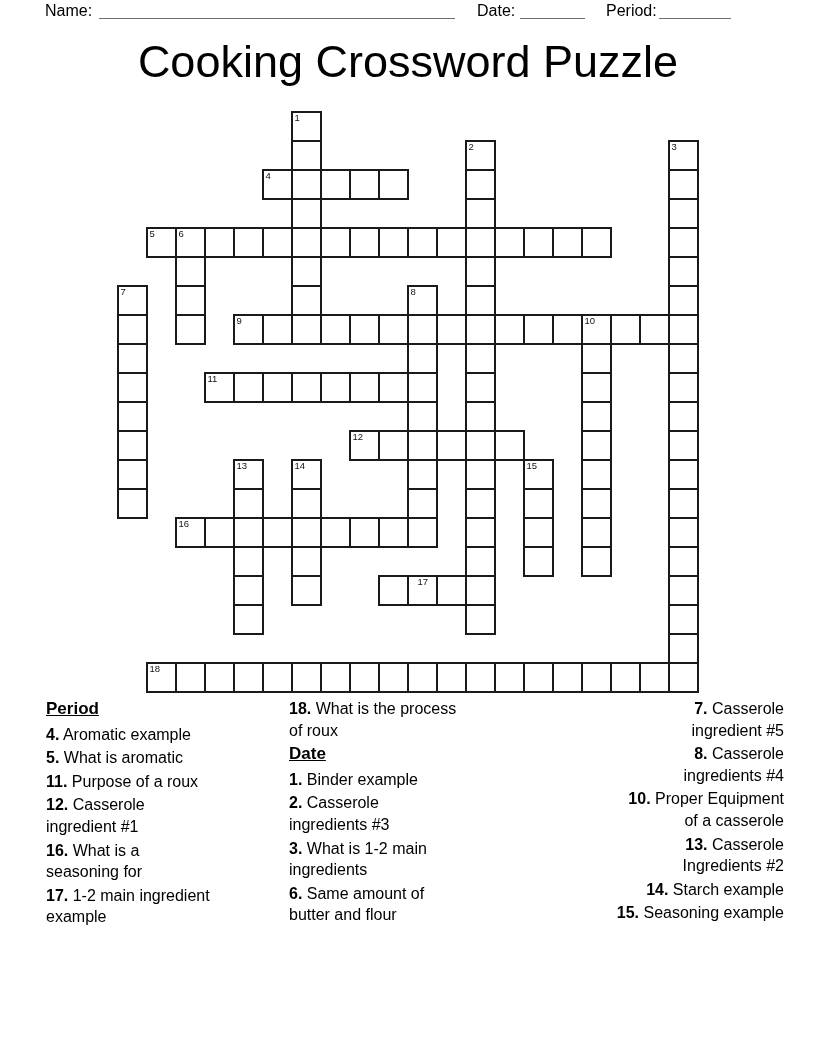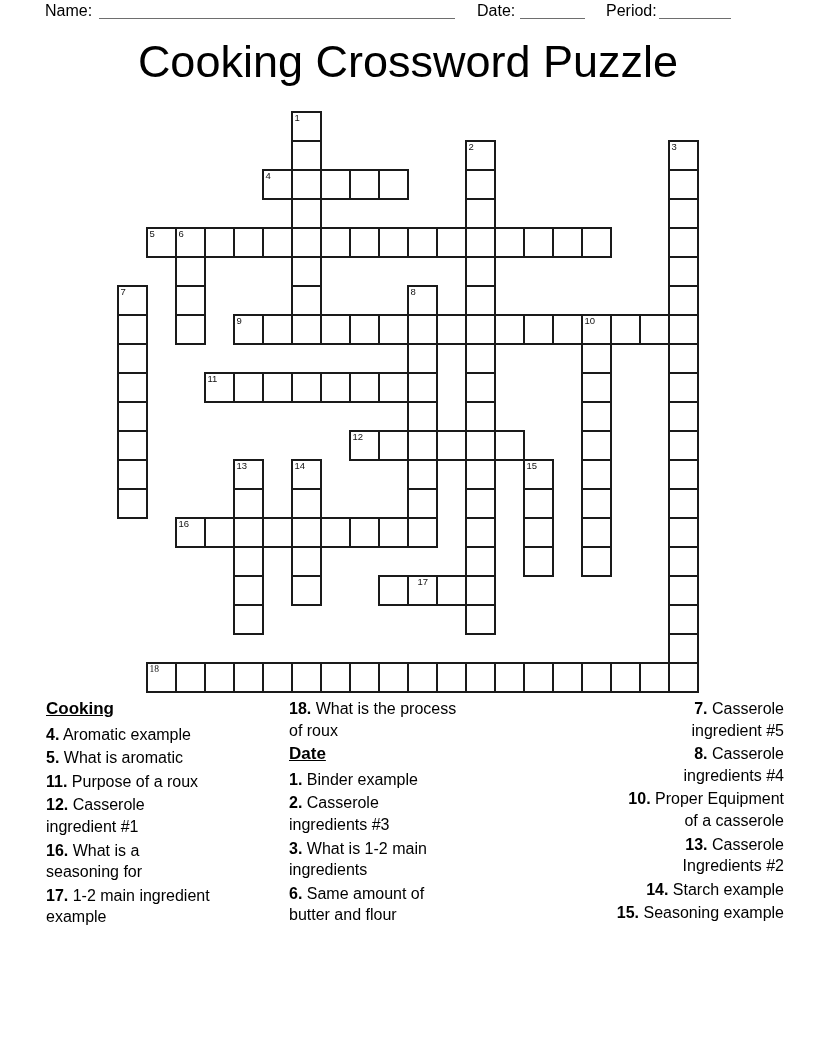--- a/index.html
+++ b/index.html
@@ -224,25 +224,25 @@
     <div class="cell-num" style="left: 293.5px; top: 176px;">8</div>
     <div class="cell-num" style="left: 119.5px; top: 205px;">9</div>
     <div class="cell-num" style="left: 467.5px; top: 205px;">10</div>
     <div class="cell-num" style="left: 90.5px; top: 263px;">11</div>
     <div class="cell-num" style="left: 235.5px; top: 321px;">12</div>
     <div class="cell-num" style="left: 119.5px; top: 350px; text-align: center;">13</div>
     <div class="cell-num" style="left: 177.5px; top: 350px;">14</div>
     <div class="cell-num" style="left: 409.5px; top: 350px;">15</div>
     <div class="cell-num" style="left: 61.5px; top: 408px;">16</div>
     <div class="cell-num" style="left: 264.5px; top: 466px; margin-left: 36px;">17</div>
-    <div class="cell-num" style="left: 32.5px; top: 553px; font-family: Liberation Serif, serif;">18</div>
+    <div class="cell-num" style="left: 32.5px; top: 553px;">18</div>
   </div>
 
 <div class="clue-col" id="clue-col-1">
-    <div class="clue-header">Cooking</div>
+    <div class="clue-header">Period</div>
     <div class="clue"><b>4.</b> Aromatic example</div>
     <div class="clue"><b>5.</b> What is aromatic</div>
     <div class="clue"><b>11.</b> Purpose of a roux</div>
     <div class="clue"><b>12.</b> Casserole<br>ingredient #1</div>
     <div class="clue"><b>16.</b> What is a<br>seasoning for</div>
     <div class="clue"><b>17.</b> 1-2 main ingredient<br>example</div>
   </div>
 <div class="clue-col" id="clue-col-2">
     <div class="clue"><b>18.</b> What is the process<br>of roux</div>
     <div class="clue-header">Date</div>

